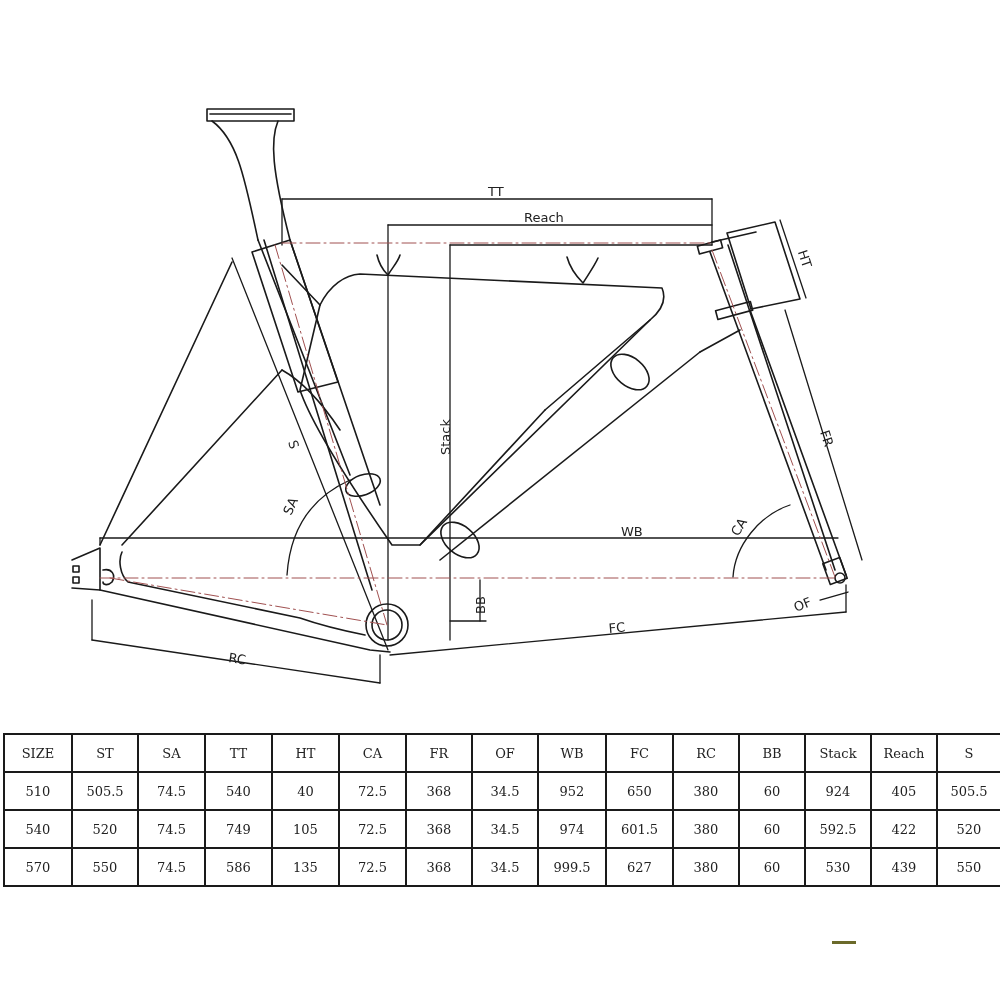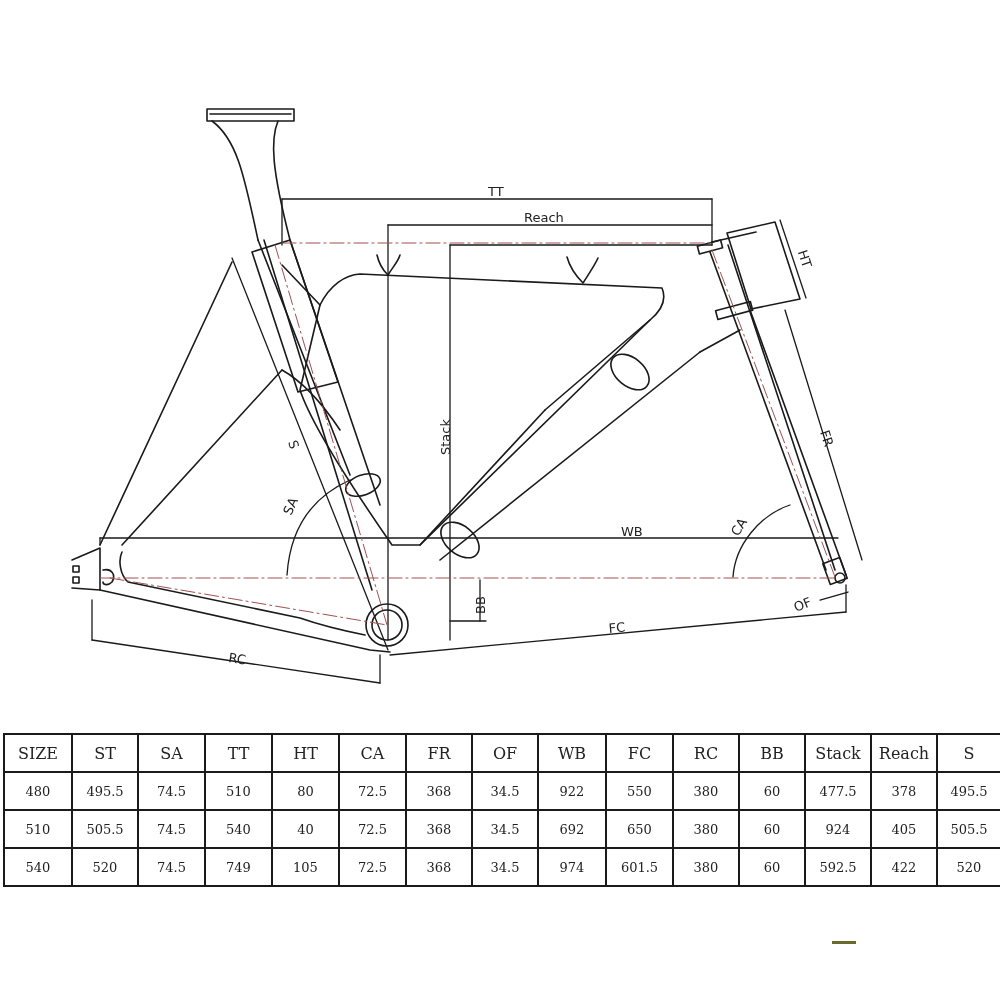--- a/index.html
+++ b/index.html
@@ -11,21 +11,21 @@
     border-collapse: collapse; table-layout: fixed;
     width: 997px;
   }
   #geo-table th, #geo-table td {
     border: 2px solid #1a1a1a;
     height: 36px; padding: 0;
     text-align: center; vertical-align: middle;
     font-family: "DejaVu Serif", serif;
     font-size: 13px; color: #222; font-weight: normal;
   }
-  #geo-table th { font-size: 16px; }
+  #geo-table th { font-size: 13px; }
   .mark { position: absolute; left: 832px; top: 941px; width: 24px; height: 3px; background: #6b6a2a; }
 </style>
 </head>
 <body>
 
 <svg id="drawing" viewBox="0 0 1000 720" xmlns="http://www.w3.org/2000/svg">
   <g fill="none" stroke="#1a1a1a" stroke-width="1.6" stroke-linejoin="round" stroke-linecap="round">
 
     <g>
       <rect x="207" y="109" width="87" height="12"></rect>
@@ -189,46 +189,29 @@
       <th>FC</th>
       <th>RC</th>
       <th>BB</th>
       <th>Stack</th>
       <th>Reach</th>
       <th>S</th>
     </tr>
   </thead>
   <tbody>
     <tr>
-      <td>480</td>
-      <td>495.5</td>
-      <td>74.5</td>
-      <td>510</td>
-      <td>80</td>
-      <td>72.5</td>
-      <td>368</td>
-      <td>34.5</td>
-      <td>922</td>
-      <td>550</td>
-      <td>380</td>
-      <td>60</td>
-      <td>477.5</td>
-      <td>378</td>
-      <td>495.5</td>
-    </tr>
-    <tr>
       <td>510</td>
       <td>505.5</td>
       <td>74.5</td>
       <td>540</td>
       <td>40</td>
       <td>72.5</td>
       <td>368</td>
       <td>34.5</td>
-      <td>692</td>
+      <td>952</td>
       <td>650</td>
       <td>380</td>
       <td>60</td>
       <td>924</td>
       <td>405</td>
       <td>505.5</td>
     </tr>
     <tr>
       <td>540</td>
       <td>520</td>
@@ -239,16 +222,33 @@
       <td>368</td>
       <td>34.5</td>
       <td>974</td>
       <td>601.5</td>
       <td>380</td>
       <td>60</td>
       <td>592.5</td>
       <td>422</td>
       <td>520</td>
     </tr>
+    <tr>
+      <td>570</td>
+      <td>550</td>
+      <td>74.5</td>
+      <td>586</td>
+      <td>135</td>
+      <td>72.5</td>
+      <td>368</td>
+      <td>34.5</td>
+      <td>999.5</td>
+      <td>627</td>
+      <td>380</td>
+      <td>60</td>
+      <td>530</td>
+      <td>439</td>
+      <td>550</td>
+    </tr>
   </tbody>
 </table>
 
 <div class="mark"></div>
 
 </body></html>

